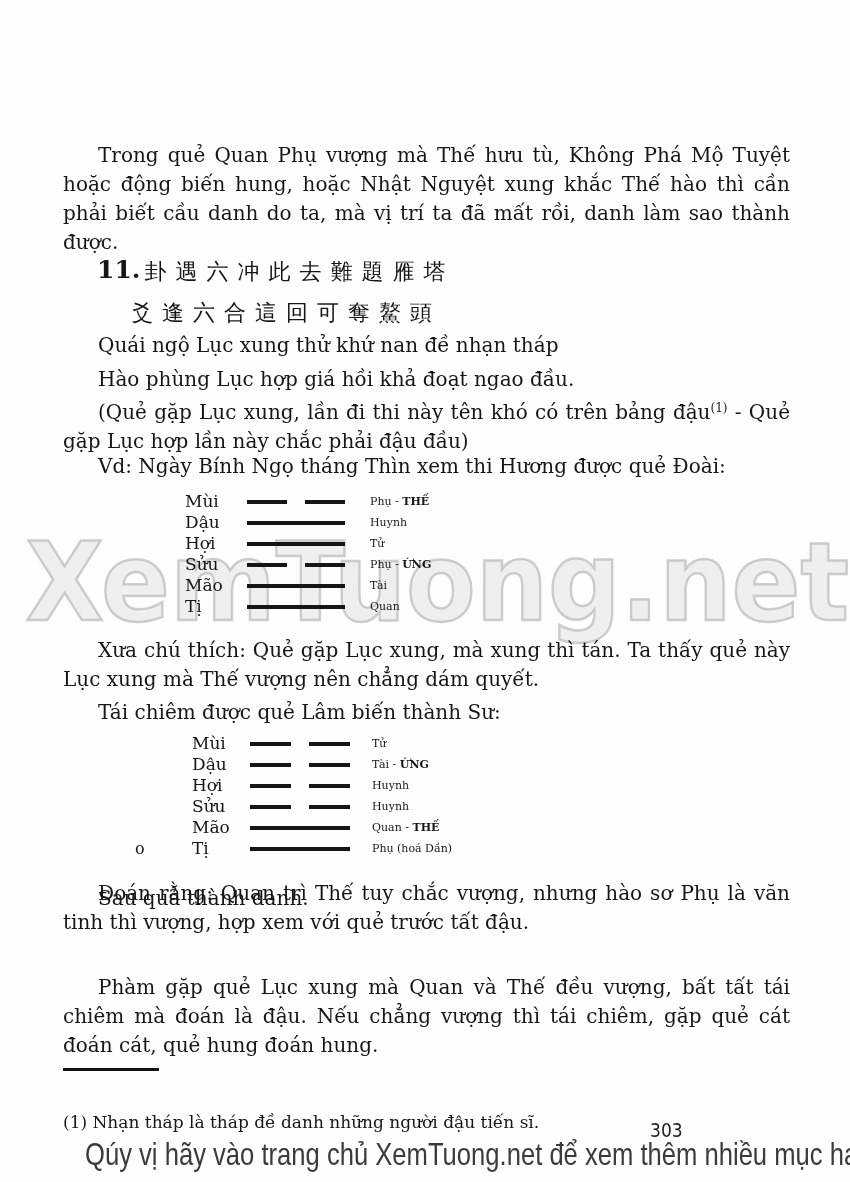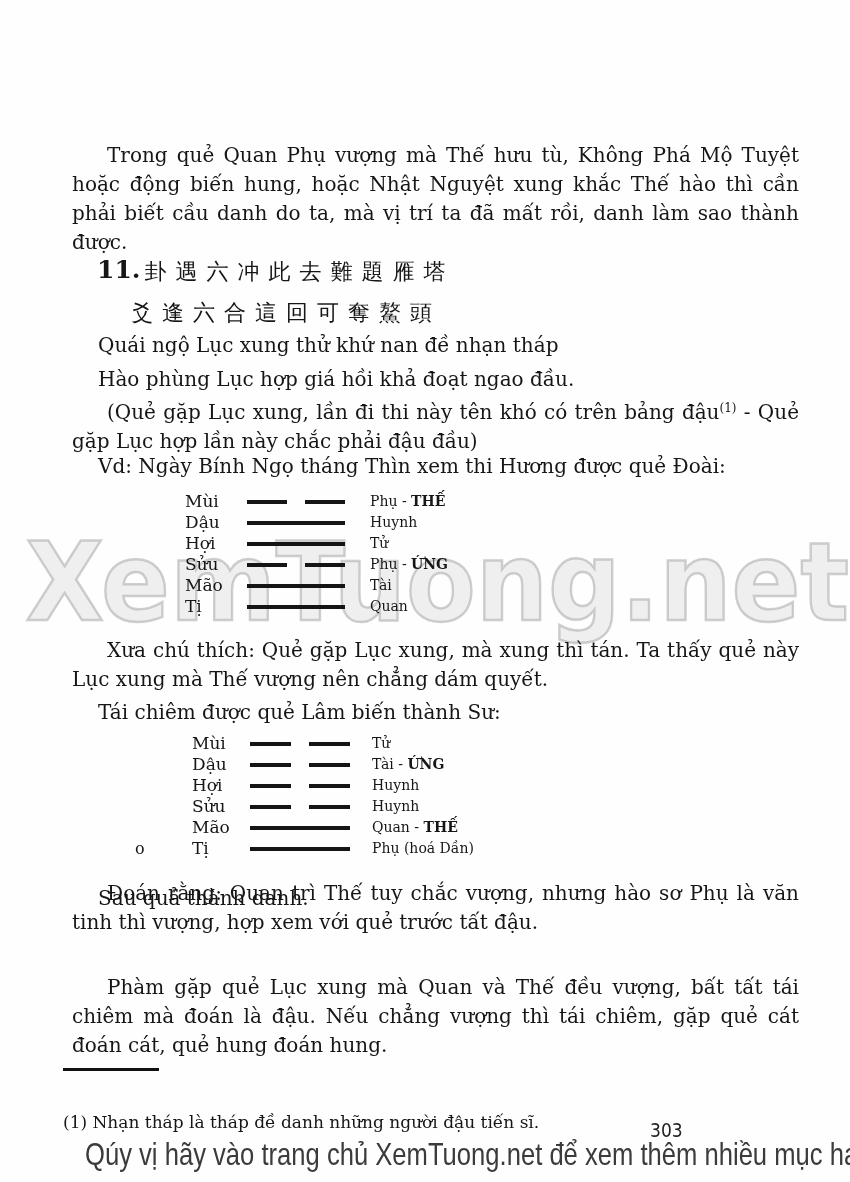--- a/index.html
+++ b/index.html
@@ -6,21 +6,21 @@
   .page{
     position:relative;
     width:850px;height:1182px;
     background:#fefefe;
     font-family:"DejaVu Serif","Liberation Serif",serif;
     color:#161616;
     overflow:hidden;
   }
   .blk{position:absolute;margin:0;}
   .body{font-size:20px;line-height:29px;}
-  .just{text-align:justify;margin-left:9px;}
+  .just{text-align:justify;}
   .indent{text-indent:35px;}
 
   .blk-p1{top:141px;left:63px;width:727px;}
   .blk-heading{top:255px;left:97px;}
   .hnum{font-weight:bold;font-size:25px;margin-right:4px;vertical-align:1px;}
   .hcn{font-size:22px;letter-spacing:9px;white-space:nowrap;}
   .blk-cn2{top:298px;left:131px;}
   .blk-verse1{top:331px;left:98px;}
   .blk-verse2{top:365px;left:98px;}
   .blk-gloss{top:398px;left:63px;width:727px;}
@@ -31,21 +31,21 @@
   .blk-hex1{top:491px;left:185px;}
   .blk-hex2{top:733px;left:135px;}
   .hexrow{display:flex;align-items:center;height:21px;}
   .branch{display:inline-block;width:62px;font-size:17px;line-height:21px;}
   .marker{display:inline-block;width:57px;font-size:16px;line-height:21px;}
   .branch2{display:inline-block;width:58px;font-size:17px;line-height:21px;}
   .hexline{display:inline-block;width:98px;height:4px;margin-right:25px;flex:none;}
   .blk-hex2 .hexline{width:100px;margin-right:22px;}
   .hexline.solid{background:#151515;}
   .hexline.broken{background:linear-gradient(to right,#151515 0 41%,transparent 41% 59%,#151515 59% 100%);}
-  .hexlabel{font-size:14px;line-height:21px;white-space:nowrap;}
+  .hexlabel{font-size:11px;line-height:21px;white-space:nowrap;}
   .hb{font-weight:bold;}
 
   .blk-xua{top:636px;left:63px;width:727px;}
   .blk-tai{top:698px;left:98px;}
   .blk-doan{top:879px;left:63px;width:727px;}
   .blk-sau{top:884px;left:98px;}
   .blk-pham{top:973px;left:63px;width:727px;}
 
   .fnrule{top:1068px;left:63px;width:96px;height:3px;background:#111;}
   .blk-footnote{top:1079px;left:63px;font-size:17px;line-height:24px;margin-top:31px;}

